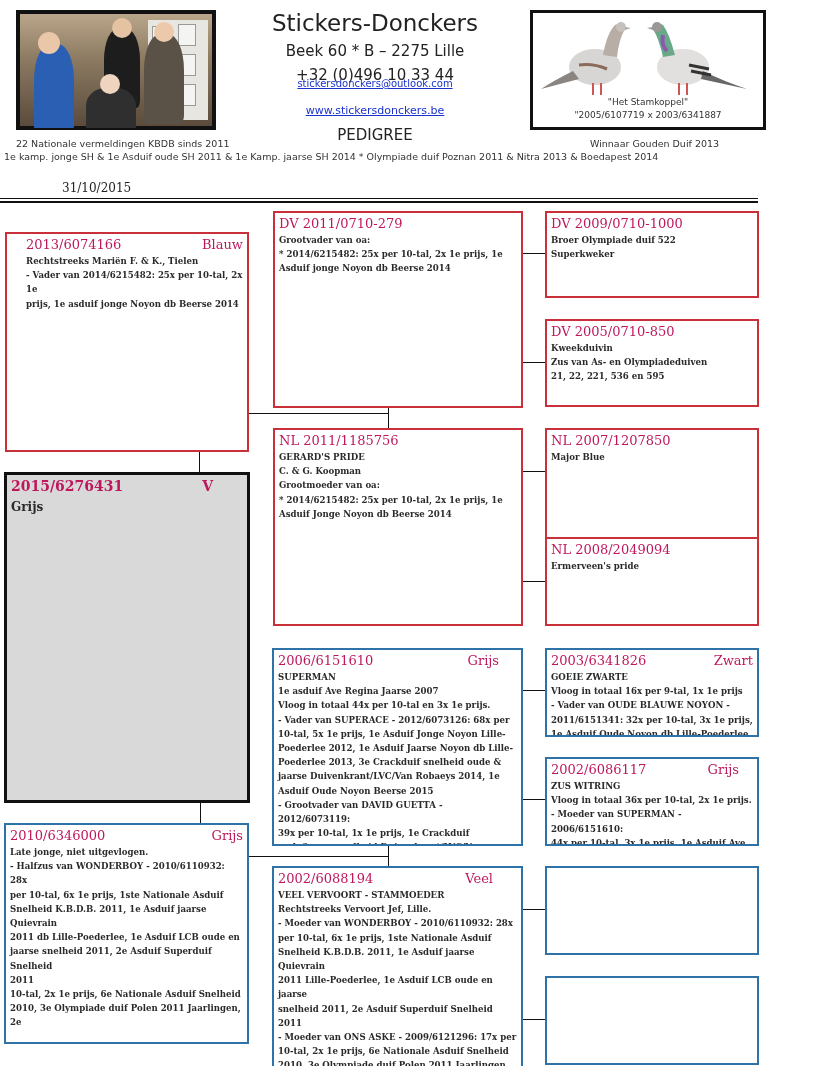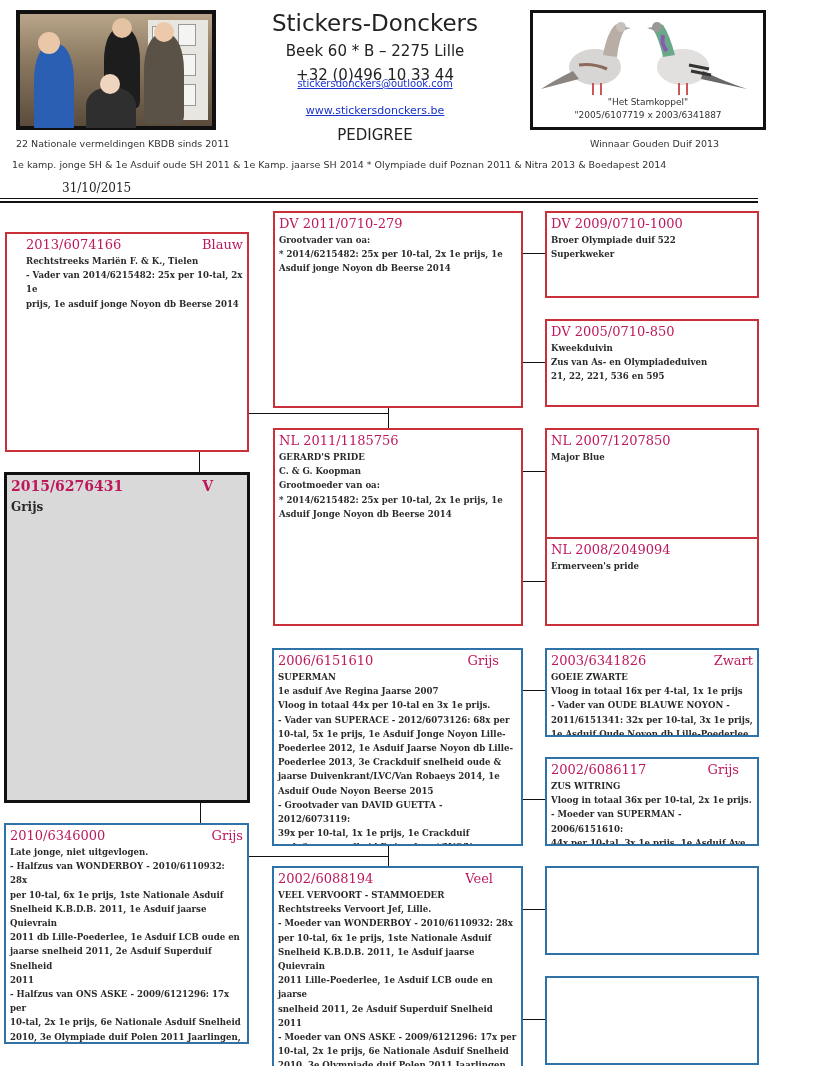--- a/index.html
+++ b/index.html
@@ -98,21 +98,21 @@
     <path d="M156 50 L176 54 M158 56 L178 60" stroke="#333" stroke-width="3"></path>
     <line x1="146" y1="68" x2="146" y2="80" stroke="#c55" stroke-width="2"></line>
     <line x1="154" y1="68" x2="154" y2="80" stroke="#c55" stroke-width="2"></line>
   </svg>
   <div class="pigeon-caption" style="top:84px;">"Het Stamkoppel"</div>
   <div class="pigeon-caption" style="top:97px;">"2005/6107719 x 2003/6341887</div>
 </div>
 
 <div class="abs note" style="left:16px;top:138px;">22 Nationale vermeldingen KBDB sinds 2011</div>
 <div class="abs note" style="left:590px;top:138px;">Winnaar Gouden Duif 2013</div>
-<div class="abs note" style="left:12px;top:151px;margin-top:8px;">1e kamp. jonge SH &amp; 1e Asduif oude SH 2011 &amp; 1e Kamp. jaarse SH 2014  *  Olympiade duif Poznan 2011 &amp; Nitra 2013 &amp; Boedapest 2014</div>
+<div class="abs note" style="left:4px;top:151px;">1e kamp. jonge SH &amp; 1e Asduif oude SH 2011 &amp; 1e Kamp. jaarse SH 2014  *  Olympiade duif Poznan 2011 &amp; Nitra 2013 &amp; Boedapest 2014</div>
 
 <div class="abs date">31/10/2015</div>
 <div class="abs rule1"></div>
 <div class="abs rule2"></div>
 
 <div class="h" style="left:248px;top:413px;width:140px;"></div>
 <div class="v" style="left:388px;top:406px;height:22px;"></div>
 
 <div class="v" style="left:199px;top:451px;height:22px;"></div>
 
@@ -158,21 +158,20 @@
     <span>Grijs</span>
   </div>
   <div class="lines">
     <div class="line">Late jonge, niet uitgevlogen.</div>
     <div class="line"> - Halfzus van WONDERBOY - 2010/6110932: 28x</div>
     <div class="line">per 10-tal, 6x 1e prijs, 1ste Nationale Asduif</div>
     <div class="line">Snelheid K.B.D.B. 2011, 1e Asduif jaarse Quievrain</div>
     <div class="line">2011 db Lille-Poederlee, 1e Asduif LCB oude en</div>
     <div class="line">jaarse snelheid 2011, 2e Asduif Superduif Snelheid</div>
     <div class="line">2011</div>
-    <div class="line"> - Halfzus van ONS ASKE - 2009/6121296: 17x per</div>
     <div class="line">10-tal, 2x 1e prijs, 6e Nationale Asduif Snelheid</div>
     <div class="line">2010, 3e Olympiade duif Polen 2011 Jaarlingen, 2e</div>
 
   </div>
 </div>
 
 <div class="box red" style="left:273px;top:211px;width:250px;height:197px;">
   <div class="hdr">
       <span>DV 2011/0710-279</span>
     </div>
@@ -276,21 +275,21 @@
   </div>
 </div>
 
 <div class="box blue" style="left:545px;top:648px;width:214px;height:89px;">
   <div class="hdr">
     <span>2003/6341826</span>
     <span>Zwart</span>
   </div>
   <div class="lines">
     <div class="line">GOEIE ZWARTE</div>
-    <div class="line">Vloog in totaal 16x per 4-tal, 1x 1e prijs</div>
+    <div class="line">Vloog in totaal 16x per 9-tal, 1x 1e prijs</div>
     <div class="line"> - Vader van OUDE BLAUWE NOYON -</div>
     <div class="line">2011/6151341: 32x per 10-tal, 3x 1e prijs,</div>
     <div class="line">1e Asduif Oude Noyon db Lille-Poederlee</div>
   </div>
 </div>
 
 <div class="box blue" style="left:545px;top:757px;width:214px;height:89px;">
   <div class="hdr" style="padding-right:14px;">
     <span>2002/6086117</span>
     <span>Grijs</span>

